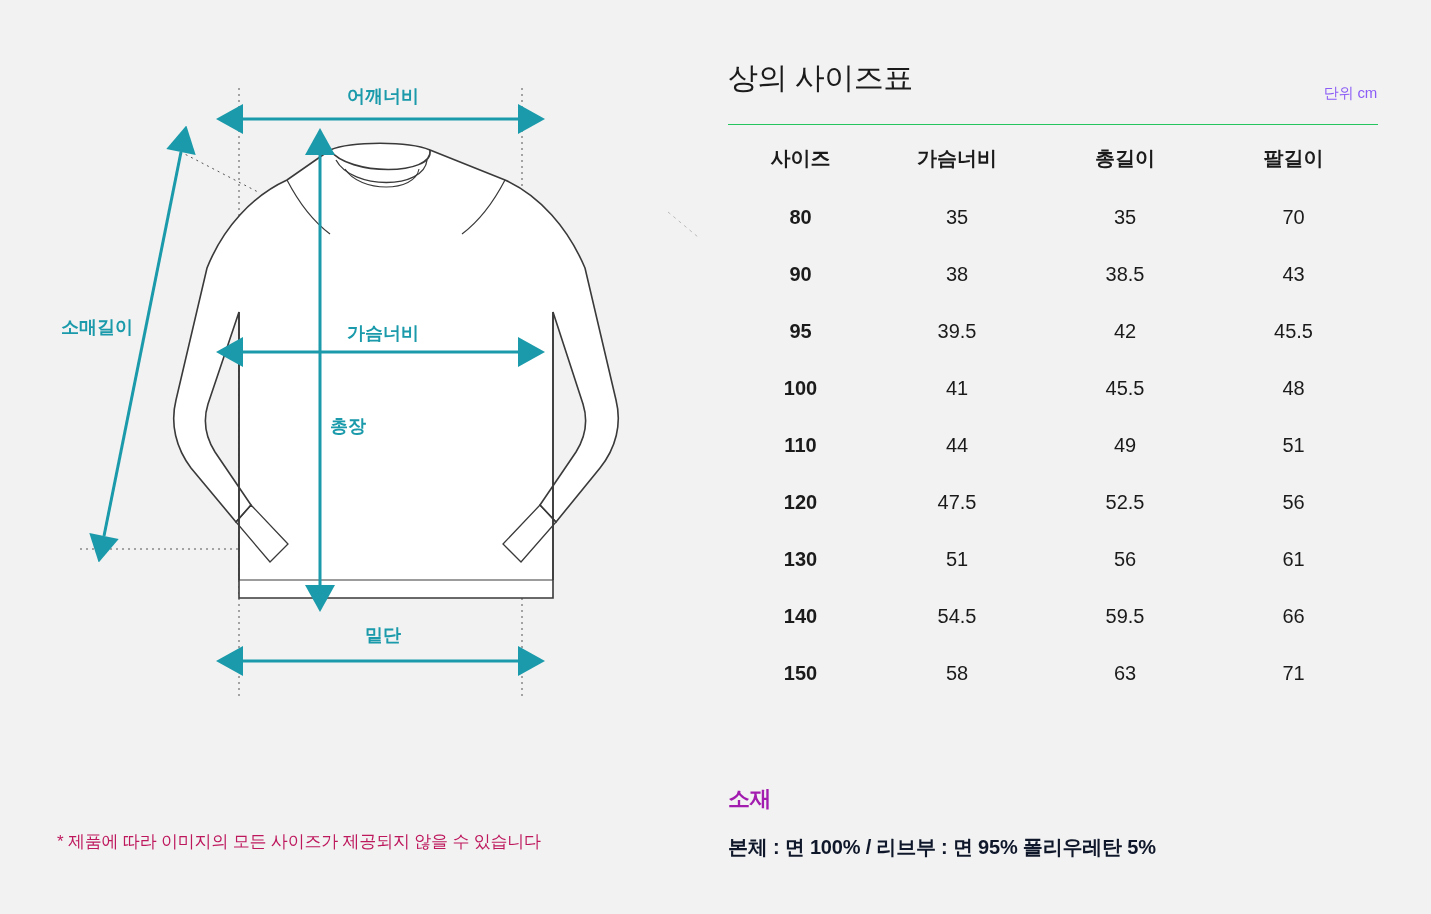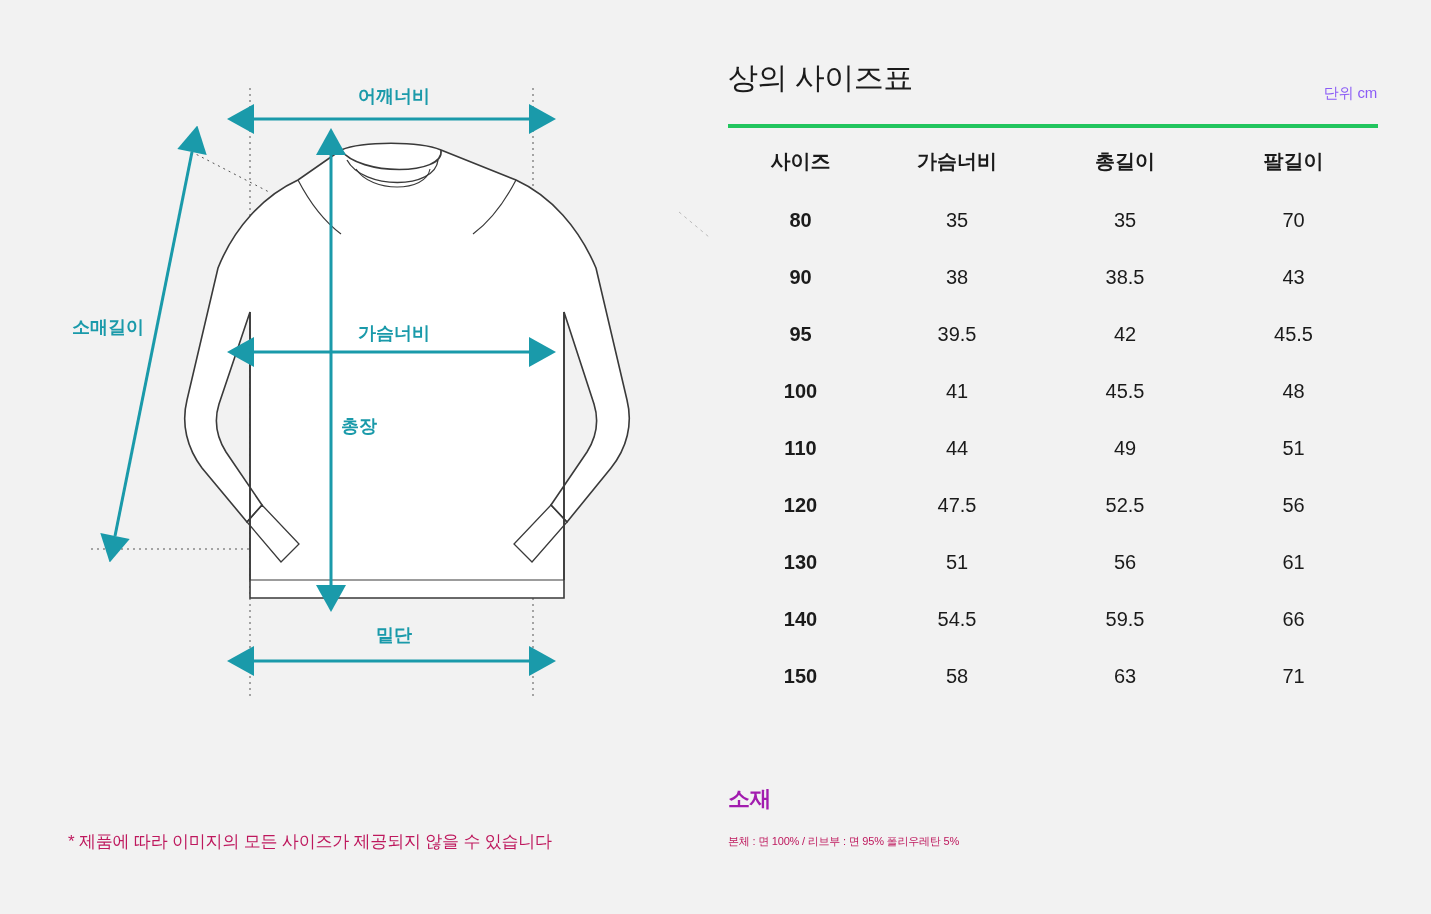--- a/index.html
+++ b/index.html
@@ -22,21 +22,20 @@
     background: #f2f2f2;
   }
 
   
   .diagram-panel {
     position: absolute;
     left: 0;
     top: 0;
     width: 700px;
     height: 792px;
-    margin-left: 11px;
   }
   .diagram-svg {
     position: absolute;
     left: 0;
     top: 0;
   }
   .footnote {
     position: absolute;
     left: 57px;
     top: 830px;
@@ -81,21 +80,21 @@
   .size-table th,
   .size-table td {
     text-align: center;
     font-size: 20px;
     color: #1b1b1b;
     padding: 0;
     height: 57px;
     font-weight: normal;
   }
   .size-table thead th {
-    border-top: 4px solid #22c55e;
+    border-top: 1px solid #22c55e;
     font-weight: bold;
     height: 62px;
     padding-top: 2px;
   }
   .size-table tbody td:first-child {
     font-weight: bold;
   }
   .col-size   { width: 145px; }
   .col-chest  { width: 168px; }
   .col-length { width: 168px; }
@@ -107,24 +106,25 @@
     top: 784px;
     font-size: 22px;
     font-weight: bold;
     letter-spacing: -0.4px;
     color: #a21caf;
   }
   .material-text {
     position: absolute;
     left: 28px;
     top: 834px;
-    font-size: 11px;
-    color: #be185d;
+    font-size: 20px;
+    color: #0f172a;
     letter-spacing: -0.2px;
     white-space: nowrap;
+    font-weight: bold;
   }
 
   
   .dlabel {
     font-family: "Liberation Sans", sans-serif;
     font-weight: bold;
     font-size: 18px;
     fill: #1a9aaa;
   }
 </style>

